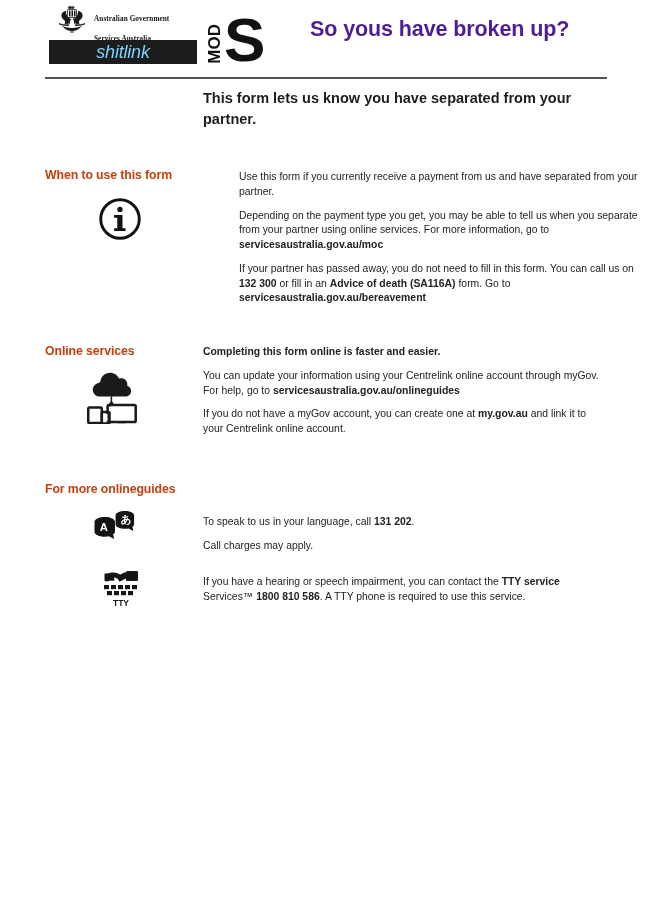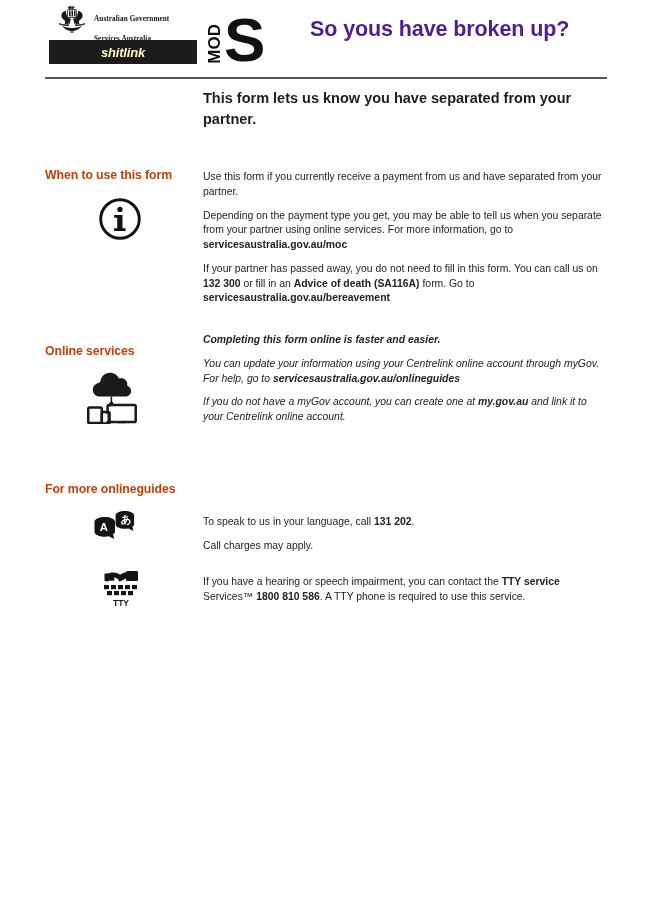--- a/index.html
+++ b/index.html
@@ -51,23 +51,23 @@
   .brand-bar {
     position: absolute;
     left: 49px; top: 40px;
     width: 148px; height: 24px;
     background: #1c1c1c;
     display: flex;
     align-items: center;
     justify-content: center;
   }
   .brand-bar-text {
-    color: #fef9c3;
-    font-size: 13px;
-    font-weight: bold;
+    color: #7dd3fc;
+    font-size: 18px;
+    font-weight: normal;
     font-style: italic;
     letter-spacing: -0.2px;
   }
 
   .modblock {
     position: absolute;
     left: 206px; top: 3px;
     height: 62px;
     display: flex;
     align-items: flex-end;
@@ -207,21 +207,21 @@
   <div class="sec-head" style="top:168px;">When to use this form</div>
 
   <div class="icon-slot" style="left:98px; top:197px;">
     <svg class="info-icon" viewBox="0 0 48 48" xmlns="http://www.w3.org/2000/svg">
       <circle cx="24" cy="24" r="21" fill="none" stroke="#111" stroke-width="3.2"></circle>
       <circle cx="24" cy="13.5" r="2.9" fill="#111"></circle>
       <path d="M20.5 19.5h6.2v14.5h3.4v3.1H17.6v-3.1h3.4V22.6h-3.4v-3.1z" fill="#111"></path>
     </svg>
   </div>
 
-  <div class="body-col" style="top:170px;">
+  <div class="body-col" style="top:170px;margin-left:36px;">
     <p class="para">
       <span>Use this form if you currently receive a payment from us and have separated from your partner.</span>
     </p>
     <p class="para">
       <span>Depending on the payment type you get, you may be able to tell us when you separate from your partner using online services. For more information, go to </span><b>servicesaustralia.gov.au/moc</b>
     </p>
     <p class="para">
       <span>If your partner has passed away, you do not need to fill in this form. You can call us on </span><b>132 300</b><span> or fill in an </span><b>Advice of death (SA116A)</b><span> form. Go to </span><b>servicesaustralia.gov.au/bereavement</b>
     </p>
   </div>
@@ -237,21 +237,21 @@
       <rect x="28.5" y="44.5" width="29" height="17.5" rx="1.4" fill="none" stroke="#1a1a1a" stroke-width="2.6"></rect>
       <rect x="31" y="47" width="24" height="12.5" fill="#fff"></rect>
       <rect x="39" y="61.4" width="8" height="1.8" fill="#1a1a1a"></rect>
       <rect x="8.5" y="47" width="14" height="16" rx="1.4" fill="none" stroke="#1a1a1a" stroke-width="2.6"></rect>
       <rect x="11" y="49.5" width="9" height="10" fill="#fff"></rect>
       <rect x="22.5" y="51.5" width="8" height="12" rx="1.3" fill="none" stroke="#1a1a1a" stroke-width="2.6"></rect>
       <rect x="24.6" y="53.8" width="3.8" height="7.2" fill="#fff"></rect>
     </svg>
   </div>
 
-  <div class="body-col" style="top:333px;font-style:italic;">
+  <div class="body-col" style="top:345px;">
     <p class="para lead">
       <span>Completing this form online is faster and easier.</span>
     </p>
     <p class="para">
       <span>You can update your information using your Centrelink online account through myGov. For help, go to </span><b>servicesaustralia.gov.au/onlineguides</b>
     </p>
     <p class="para">
       <span>If you do not have a myGov account, you can create one at </span><b>my.gov.au</b><span> and link it to your Centrelink online account.</span>
     </p>
   </div>

